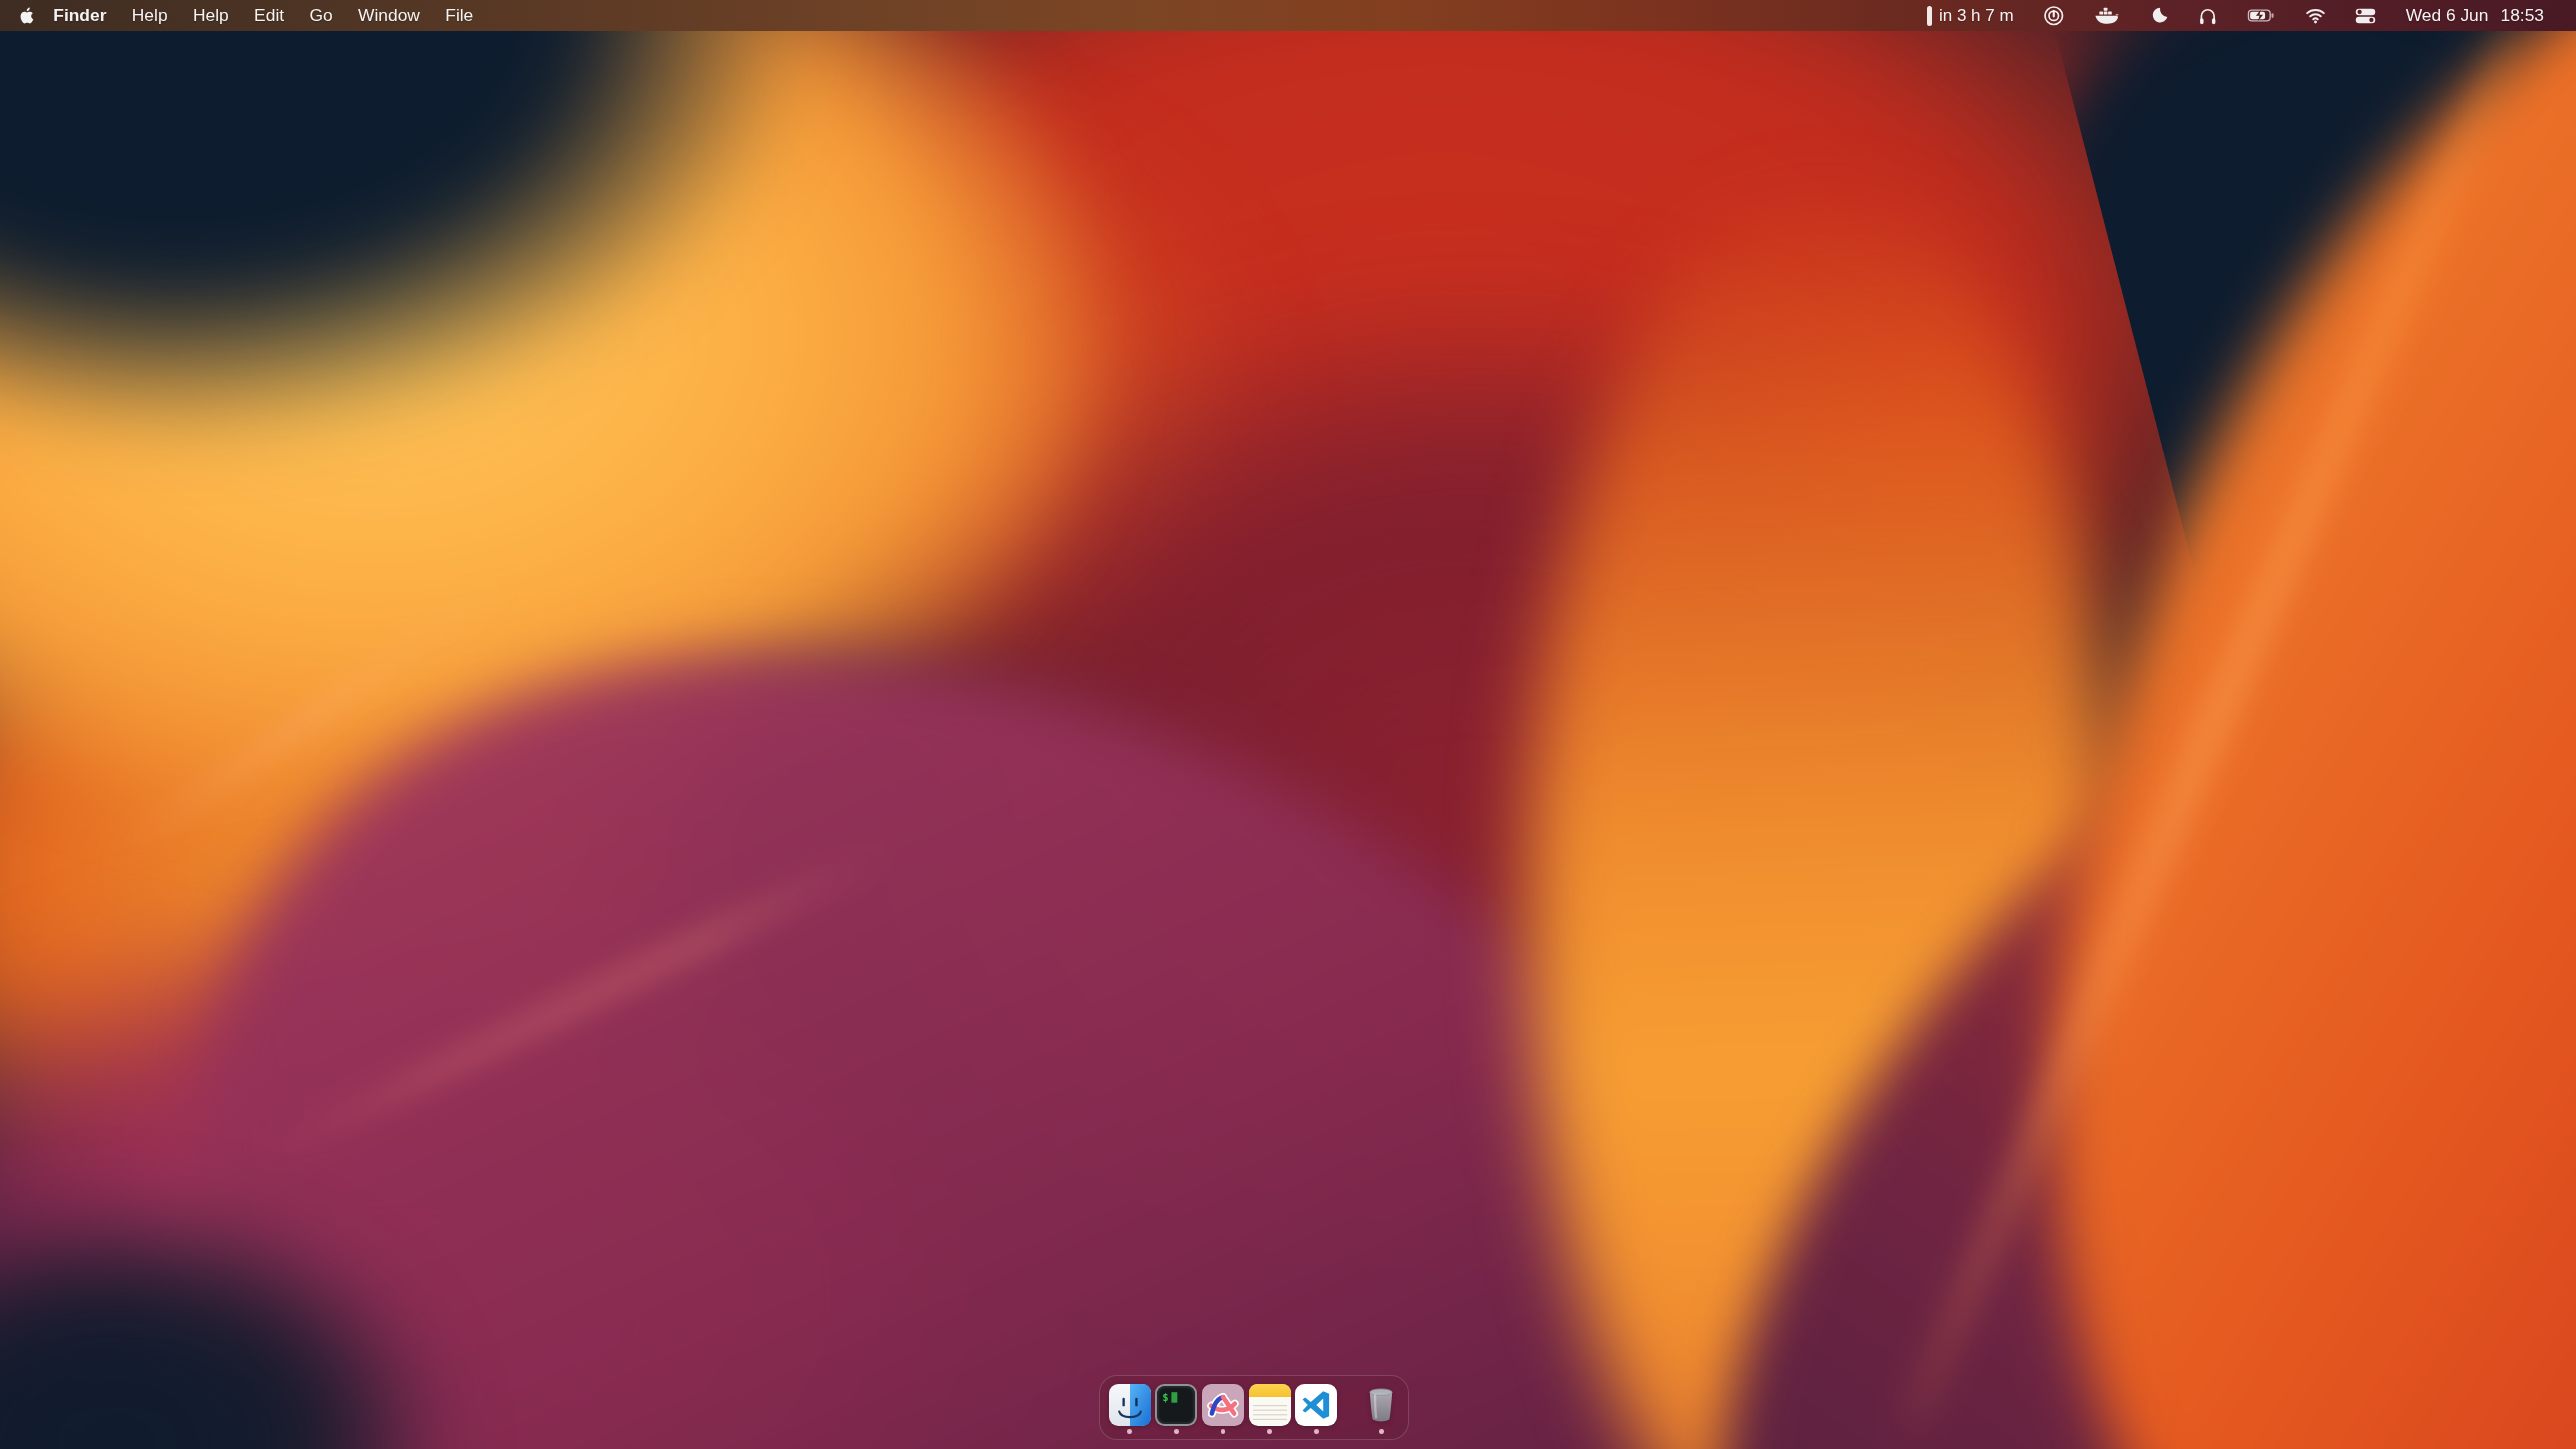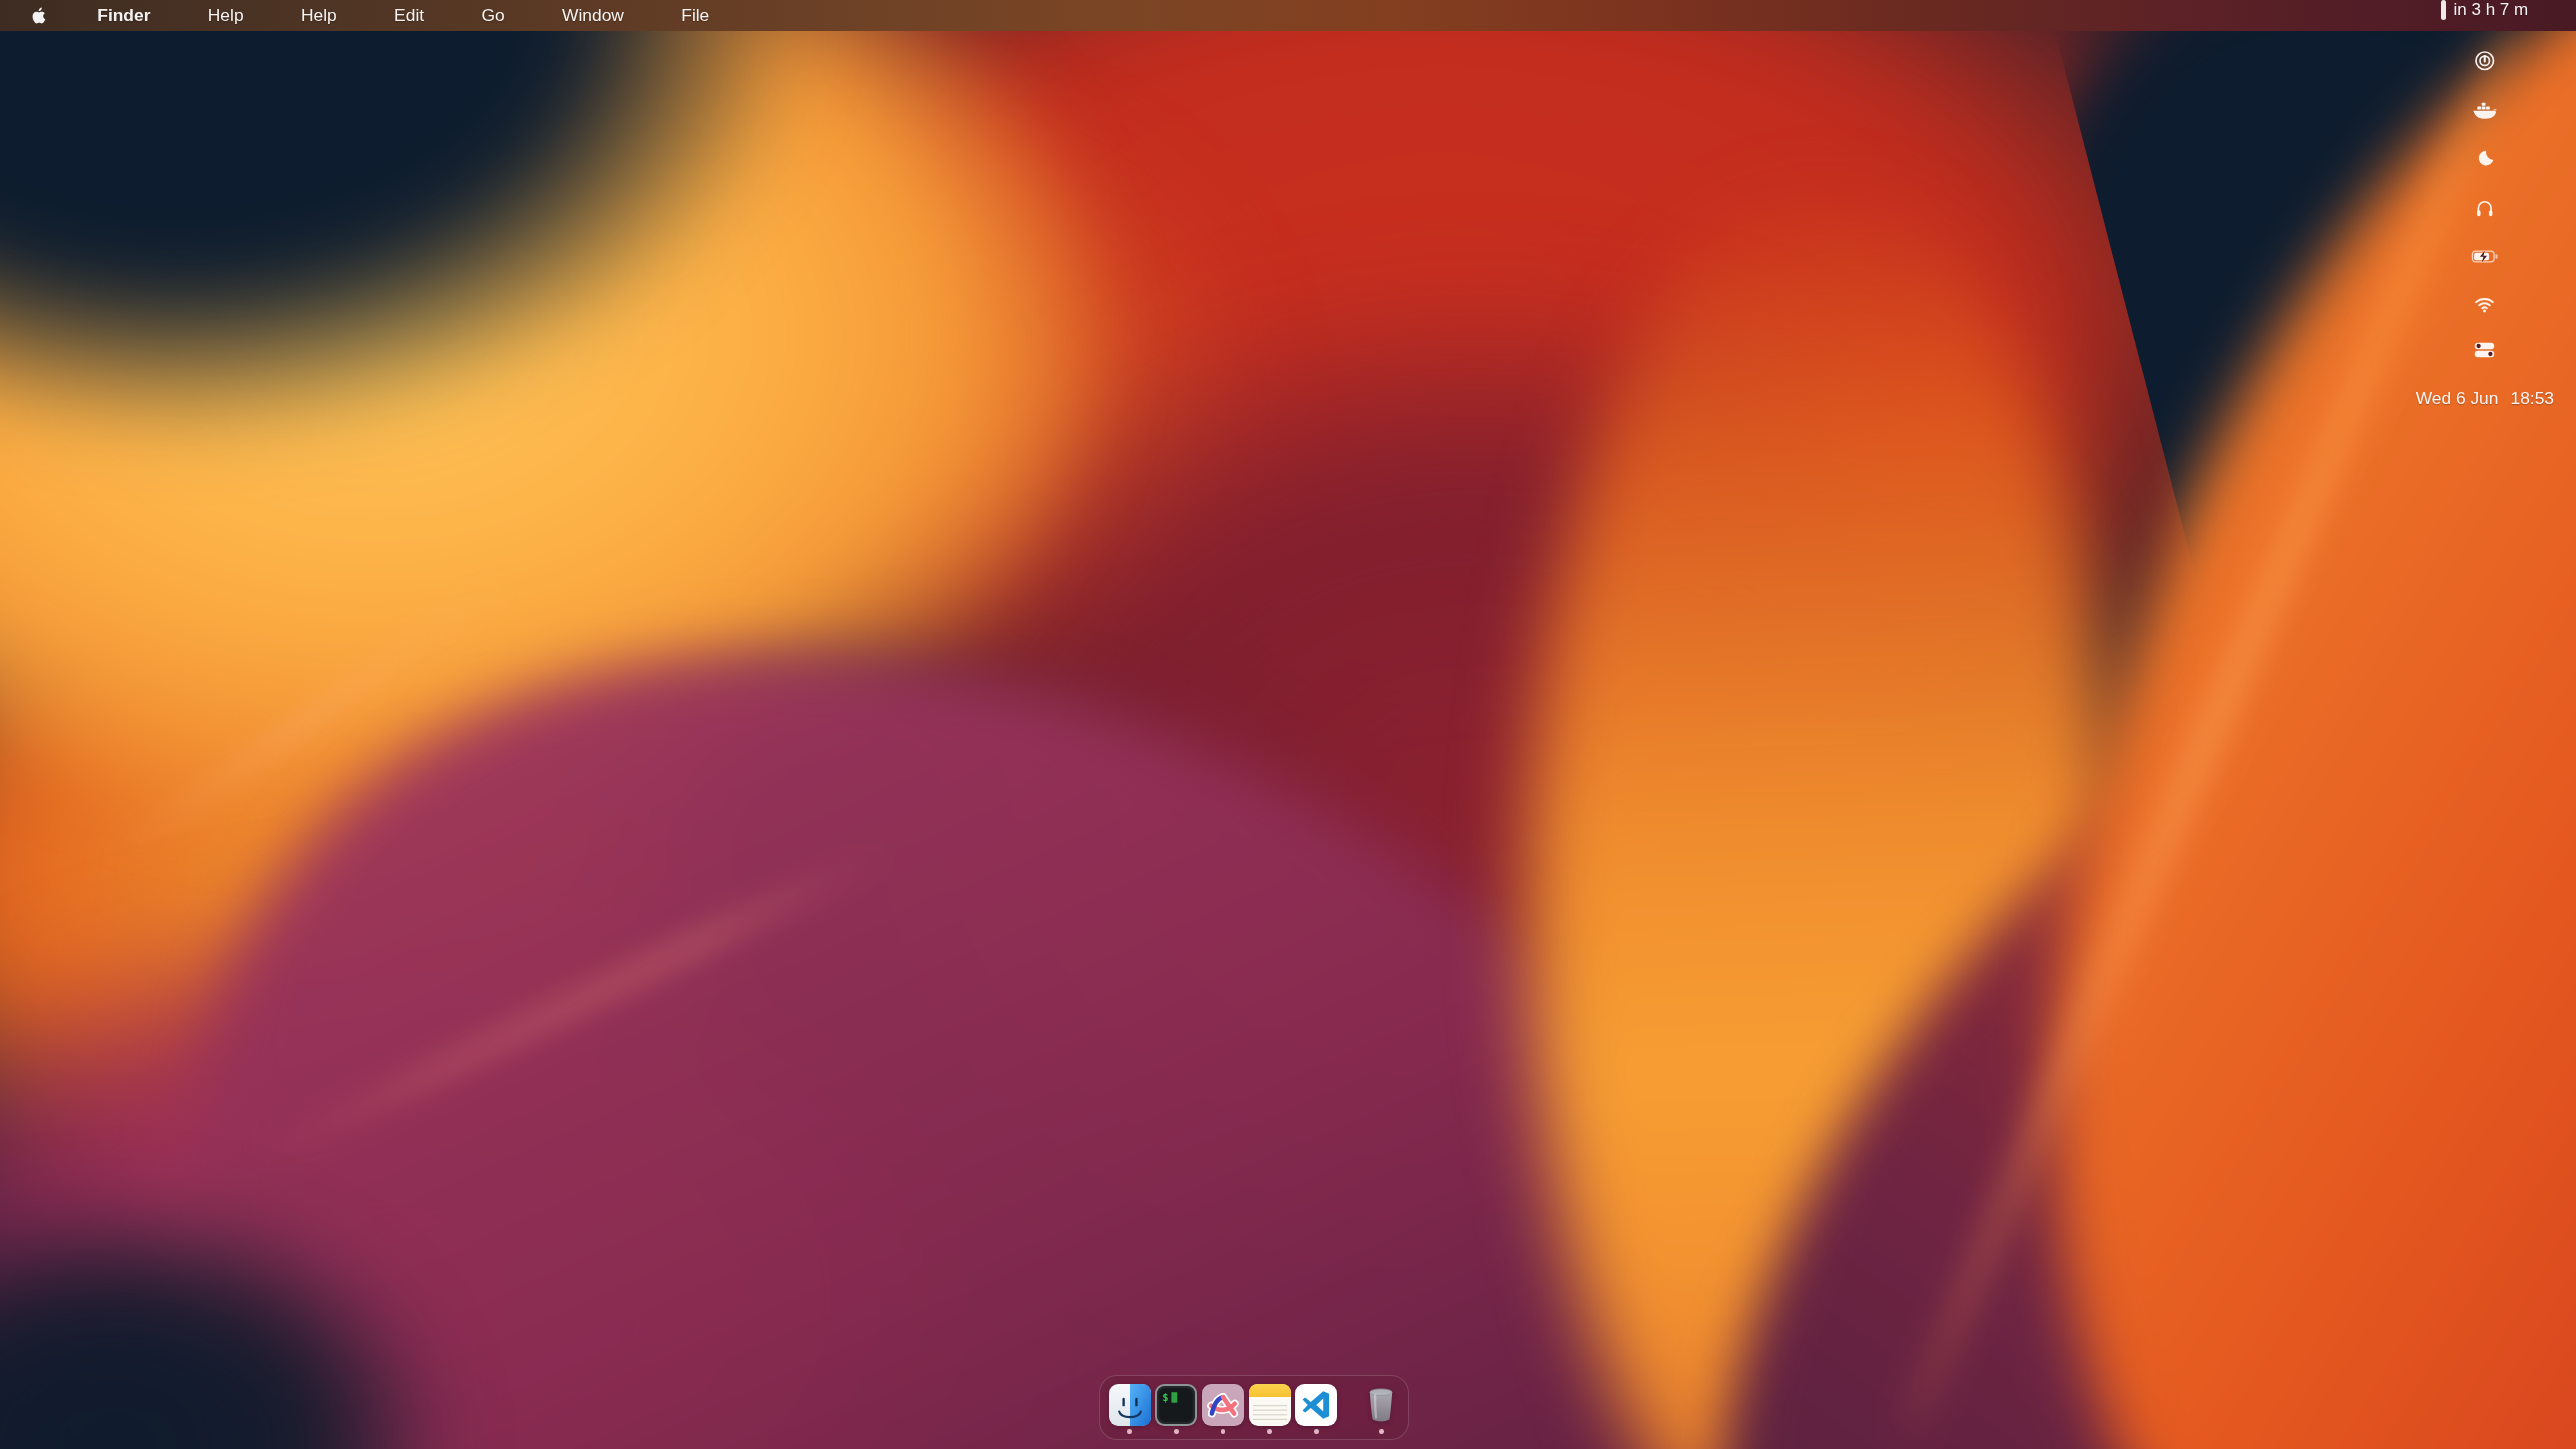--- a/index.html
+++ b/index.html
@@ -63,26 +63,26 @@
     background:radial-gradient(ellipse, var(--navy,#0d1a2a) 0%, rgba(13,26,42,.92) 45%, rgba(13,26,42,0) 75%);
     filter:blur(40px);}
 
   
   .menubar{
     position:absolute;left:0;top:0;width:2576px;height:31px;z-index:50;
     display:flex;align-items:center;justify-content:space-between;
     background:linear-gradient(90deg,#3e2c22 0%,#4d3424 12%,#5f3b25 24%,#6f4226 34%,#7b4524 44%,#833f20 54%,#7c331f 64%,#6b2a20 74%,#5d2226 84%,#521d26 92%,#491a24 100%);
     color:rgba(255,255,255,.95);
   }
-  .mb-left{display:flex;align-items:center;height:31px;padding-left:28px;gap:32px;}
+  .mb-left{display:flex;align-items:center;height:31px;padding-left:16px;}
   .apple{width:18px;height:20px;display:flex;align-items:center;margin:0 1.3px;}
   .apple svg{width:17px;height:19.5px;fill:rgba(255,255,255,.95);filter:drop-shadow(0 0.7px 0.7px rgba(0,0,0,.25));}
   .mb-item{font-size:17.4px;line-height:31px;padding:0 12.7px;text-shadow:0 0.7px 1.3px rgba(0,0,0,.28);white-space:nowrap;}
   .mb-item.app-name{font-weight:700;margin-left:4px;}
-  .mb-right{display:flex;align-items:center;height:31px;gap:29.5px;padding-right:22px;flex-direction:column;}
+  .mb-right{display:flex;align-items:center;height:31px;gap:29.5px;padding-right:32px;}
   .status-item{display:flex;align-items:center;}
   .status-item svg{display:block;}
   .icon-stroke{stroke:rgba(255,255,255,.92);fill:none;stroke-linecap:round;}
   .icon-fill{fill:rgba(255,255,255,.92);}
   .timer{display:flex;align-items:center;gap:7.4px;}
   .timer-pill{width:4.7px;height:20px;border-radius:2.7px;background:rgba(255,255,255,.9);}
   .timer-text{font-size:17px;text-shadow:0 0.7px 1.3px rgba(0,0,0,.28);white-space:nowrap;}
   .clock{display:flex;align-items:center;gap:12px;font-size:17.4px;text-shadow:0 0.7px 1.3px rgba(0,0,0,.28);white-space:nowrap;}
 
   

